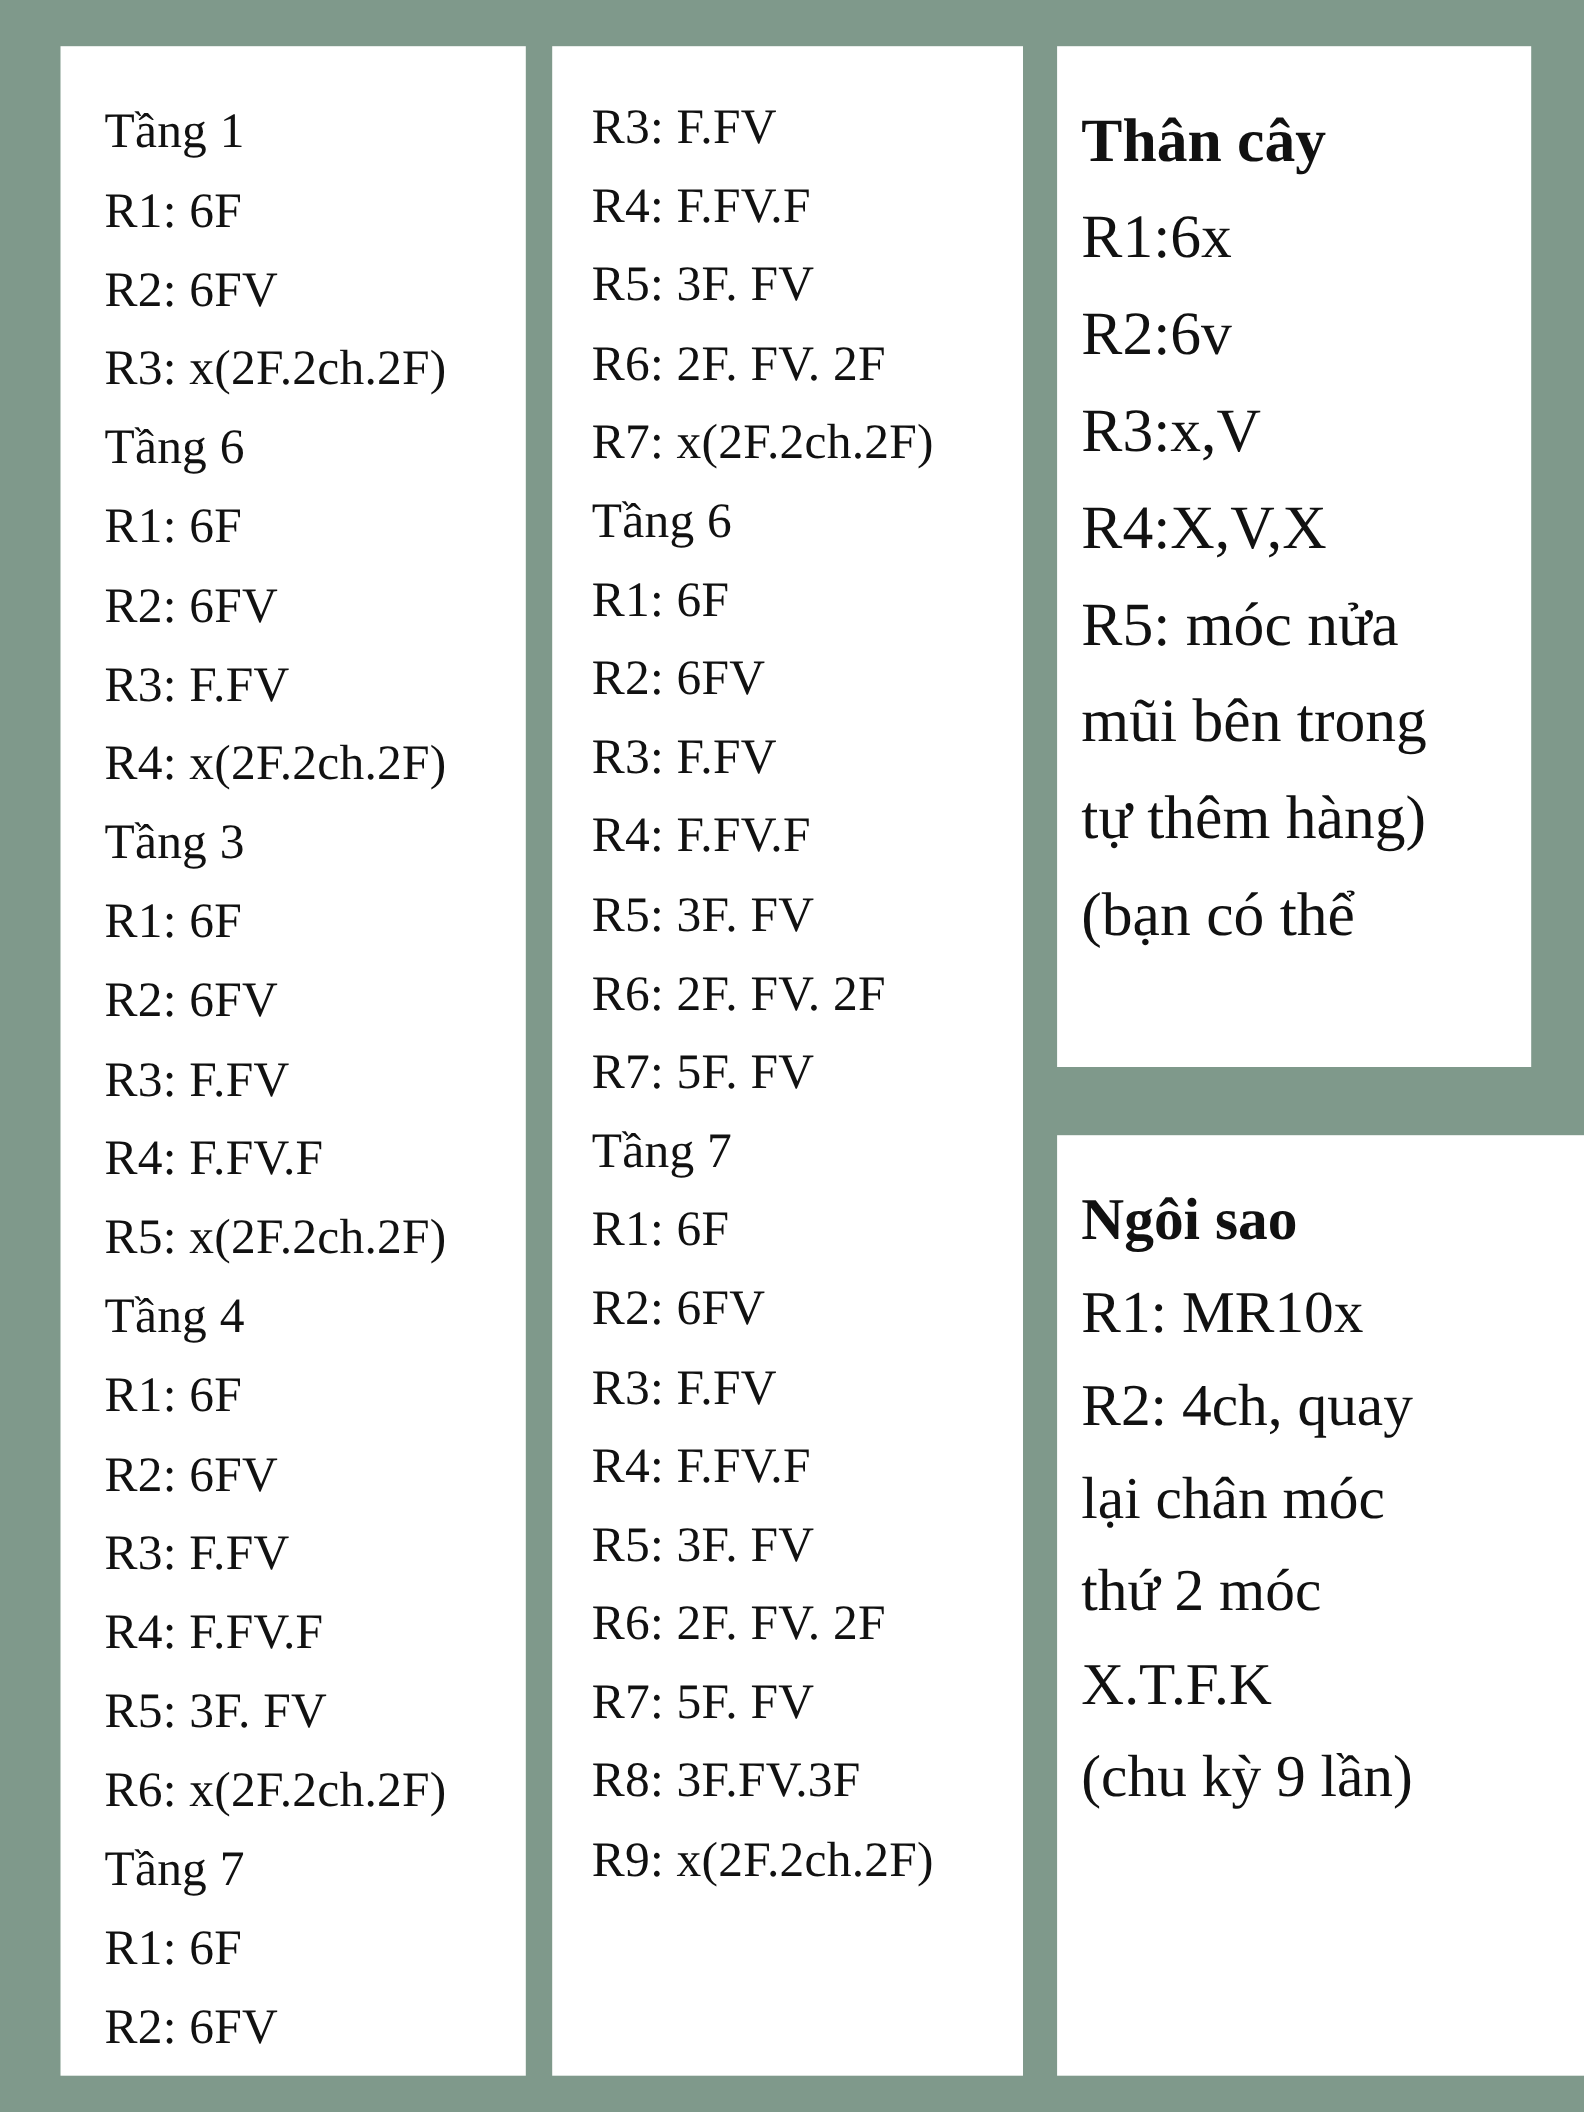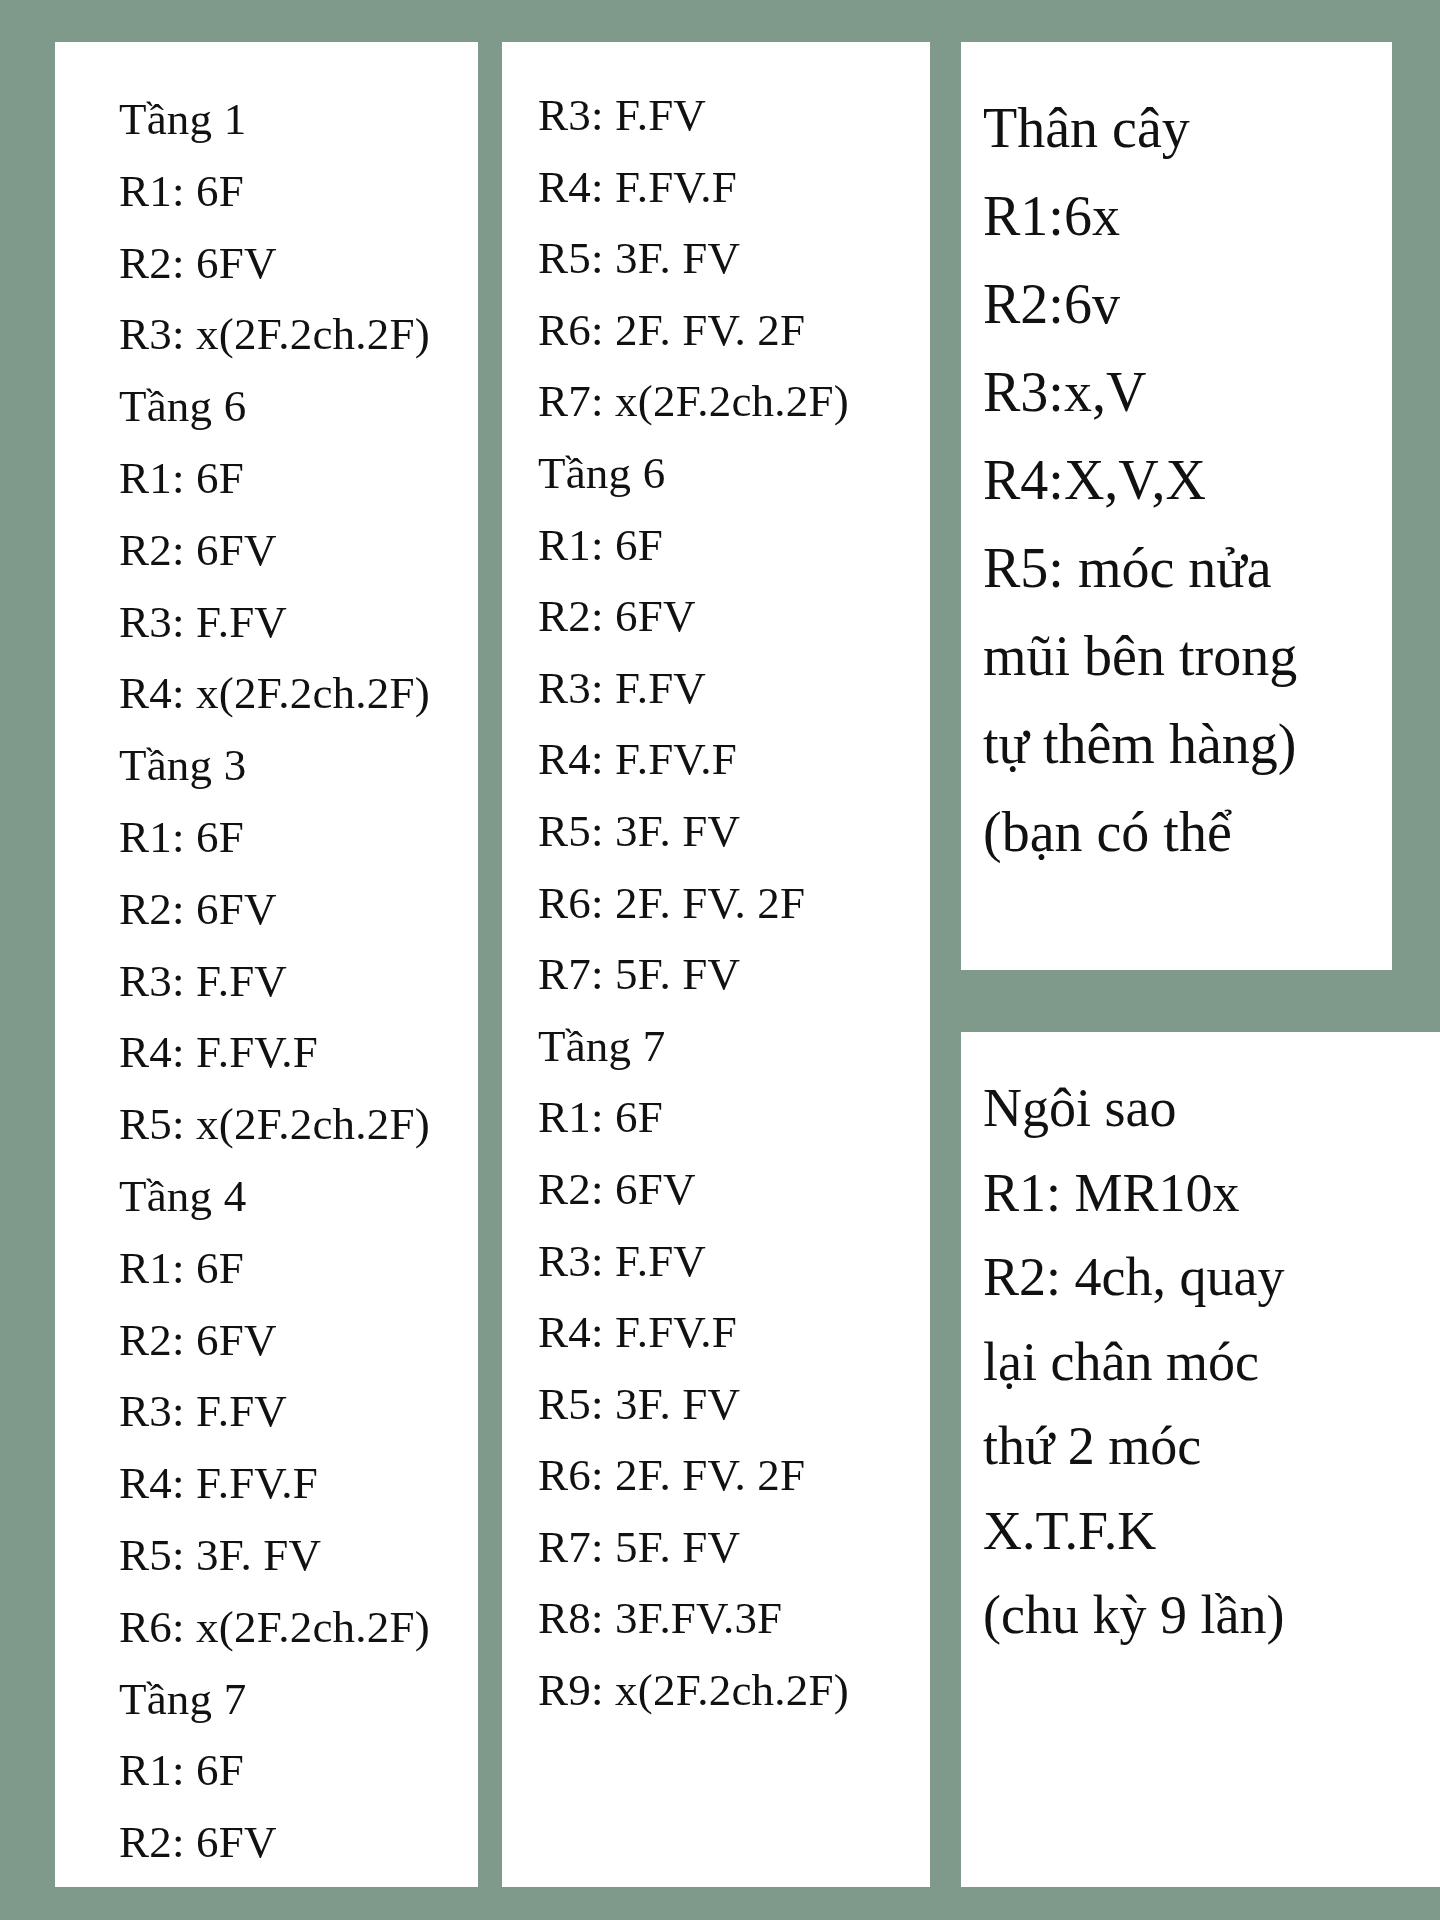--- a/index.html
+++ b/index.html
@@ -13,21 +13,21 @@
       position: relative;
       overflow: hidden;
       font-family: "Liberation Serif", "DejaVu Serif", serif;
       color: #111111;
     }
     .panel {
       position: absolute;
       background: #ffffff;
       box-sizing: border-box;
     }
-    #panel-1 { left: 55px;  top: 42px;   width: 423px; height: 1845px; padding: 42px 0 0 64px; }
+    #panel-1 { left: 55px;  top: 42px;   width: 423px; height: 1845px; padding: 42px 0 0 40px; }
     #panel-2 { left: 502px; top: 42px;   width: 428px; height: 1845px; padding: 38px 0 0 36px; }
     #panel-3 { left: 961px; top: 42px;   width: 431px; height: 928px;  padding: 42px 0 0 22px; }
     #panel-4 { left: 961px; top: 1032px; width: 483px; height: 855px;  padding: 34px 17px 0 22px; }
 
     .lines { list-style: none; margin: 0; padding: 0; }
     .lines li {
       font-size: 45px;
       line-height: 71.8px;
       white-space: nowrap;
       letter-spacing: 0.2px;
@@ -36,21 +36,21 @@
 
     .big li {
       font-size: 56px;
       line-height: 88px;
       white-space: nowrap;
     }
     #panel-4 .big li {
       font-size: 54px;
       line-height: 84.5px;
     }
-    .heading { font-style: normal; }
+    .heading { font-style: normal; font-weight: bold; }
   </style>
 </head>
 <body>
 
 <section class="panel" id="panel-1">
   <ul class="lines">
     <li>Tầng 1</li>
     <li>R1: 6F</li>
     <li>R2: 6FV</li>
     <li>R3: x(2F.2ch.2F)</li>

